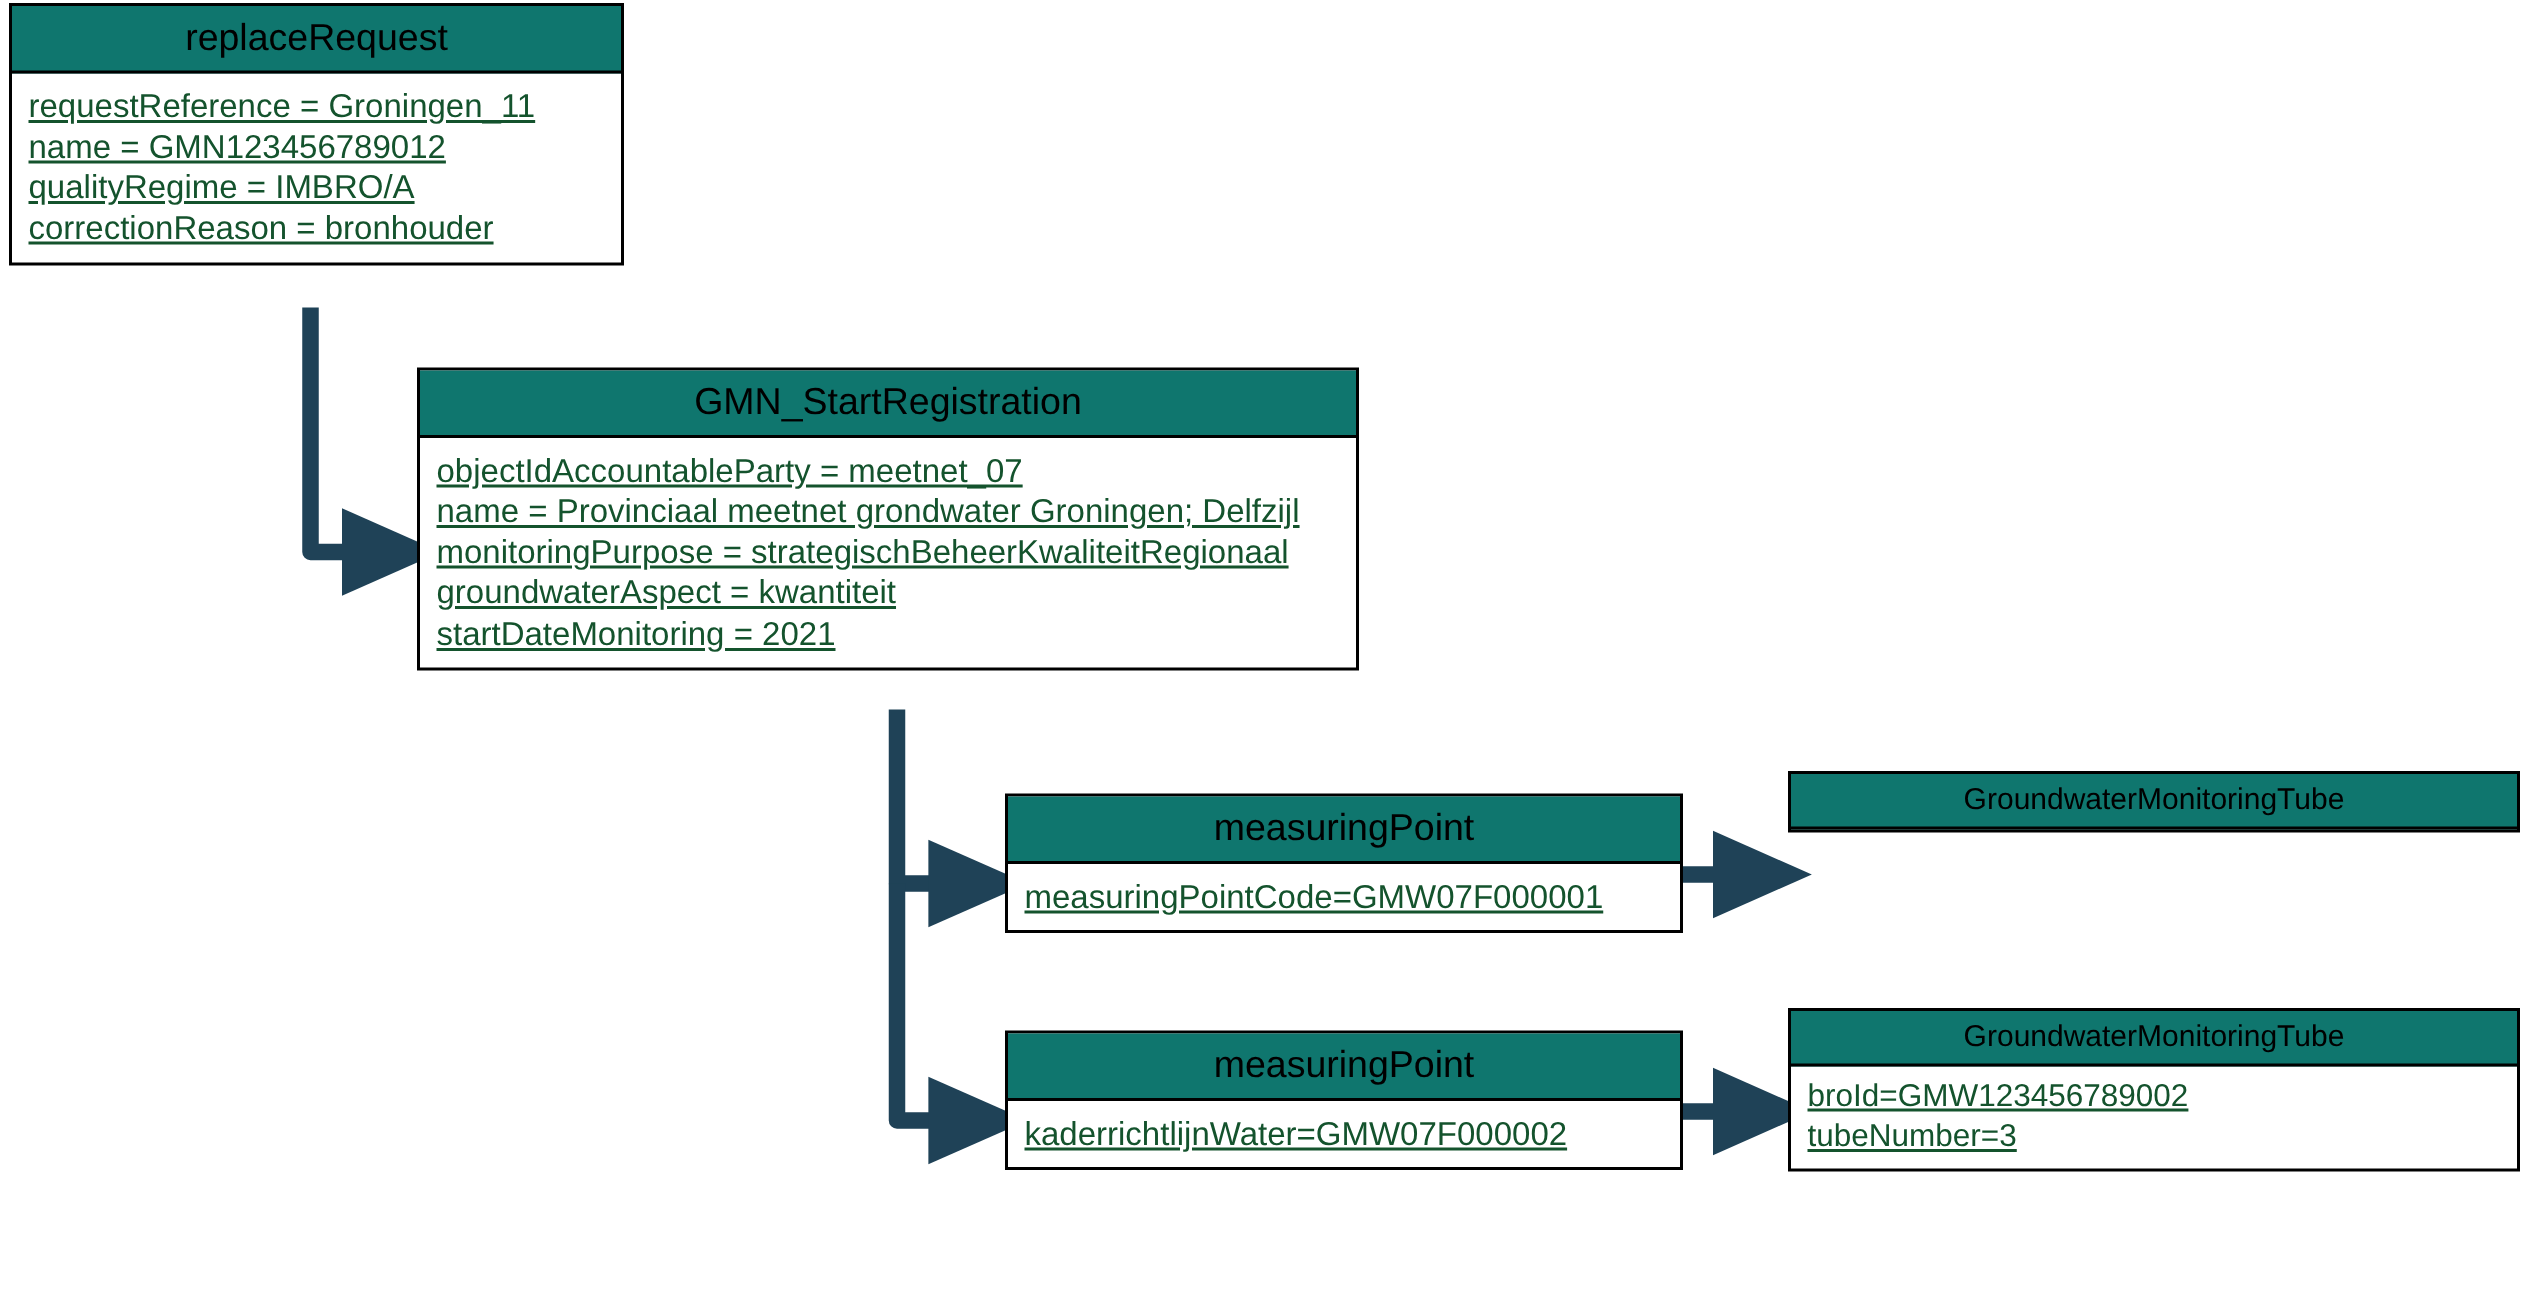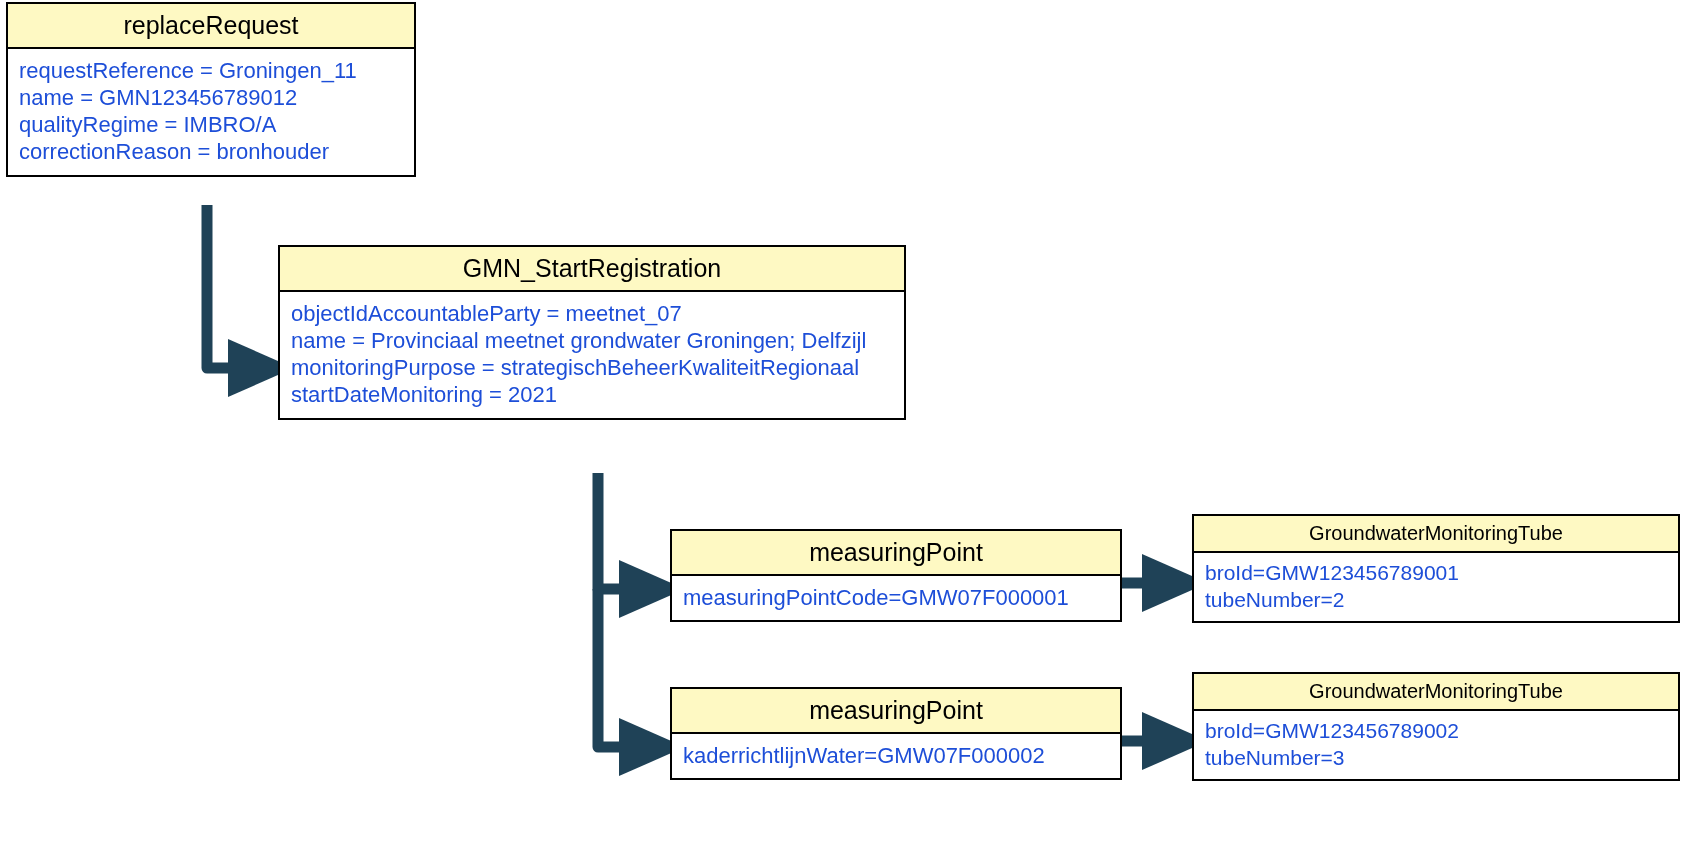--- a/index.html
+++ b/index.html
@@ -17,39 +17,40 @@
   }
   .uml-box {
     position: absolute;
     box-sizing: border-box;
     border: 2px solid #000000;
     background: #ffffff;
     z-index: 5;
   }
   .uml-header {
     box-sizing: border-box;
-    background: #fef9c3;
+    background: #0f766e;
     border-bottom: 2px solid #000000;
     text-align: center;
     color: #000000;
     font-size: 25px;
     line-height: 1.12;
     padding: 7px 4px 8px 4px;
     white-space: nowrap;
   }
   .uml-header.compact {
     font-size: 20px;
     padding: 6px 4px 7px 4px;
   }
   .uml-body {
     box-sizing: border-box;
     padding: 8px 10px 9px 11px;
-    color: #1d4ed8;
+    color: #14532d;
     font-size: 22px;
     line-height: 1.235;
+    text-decoration: underline;
   }
   .uml-body .attr {
     white-space: nowrap;
   }
   .uml-body.tight {
     padding: 7px 10px 8px 11px;
     font-size: 21px;
     line-height: 1.26;
   }
   svg.connectors {
@@ -94,44 +95,41 @@
       <div class="attr">correctionReason = bronhouder</div>
     </div>
   </div>
 
   <div class="uml-box" style="left:278px; top:245px; width:628px;">
     <div class="uml-header">GMN_StartRegistration</div>
     <div class="uml-body">
       <div class="attr">objectIdAccountableParty = meetnet_07</div>
       <div class="attr">name = Provinciaal meetnet grondwater Groningen; Delfzijl</div>
       <div class="attr">monitoringPurpose = strategischBeheerKwaliteitRegionaal</div>
+      <div class="attr">groundwaterAspect = kwantiteit</div>
       <div class="attr">startDateMonitoring = 2021</div>
     </div>
   </div>
 
   <div class="uml-box" style="left:670px; top:529px; width:452px;">
     <div class="uml-header">measuringPoint</div>
     <div class="uml-body">
       <div class="attr">measuringPointCode=GMW07F000001</div>
     </div>
   </div>
 
   <div class="uml-box" style="left:670px; top:687px; width:452px;">
     <div class="uml-header">measuringPoint</div>
     <div class="uml-body">
       <div class="attr">kaderrichtlijnWater=GMW07F000002</div>
     </div>
   </div>
 
   <div class="uml-box" style="left:1192px; top:514px; width:488px;">
     <div class="uml-header compact">GroundwaterMonitoringTube</div>
-    <div class="uml-body tight">
-      <div class="attr">broId=GMW123456789001</div>
-      <div class="attr">tubeNumber=2</div>
-    </div>
   </div>
 
   <div class="uml-box" style="left:1192px; top:672px; width:488px;">
     <div class="uml-header compact">GroundwaterMonitoringTube</div>
     <div class="uml-body tight">
       <div class="attr">broId=GMW123456789002</div>
       <div class="attr">tubeNumber=3</div>
     </div>
   </div>
 

